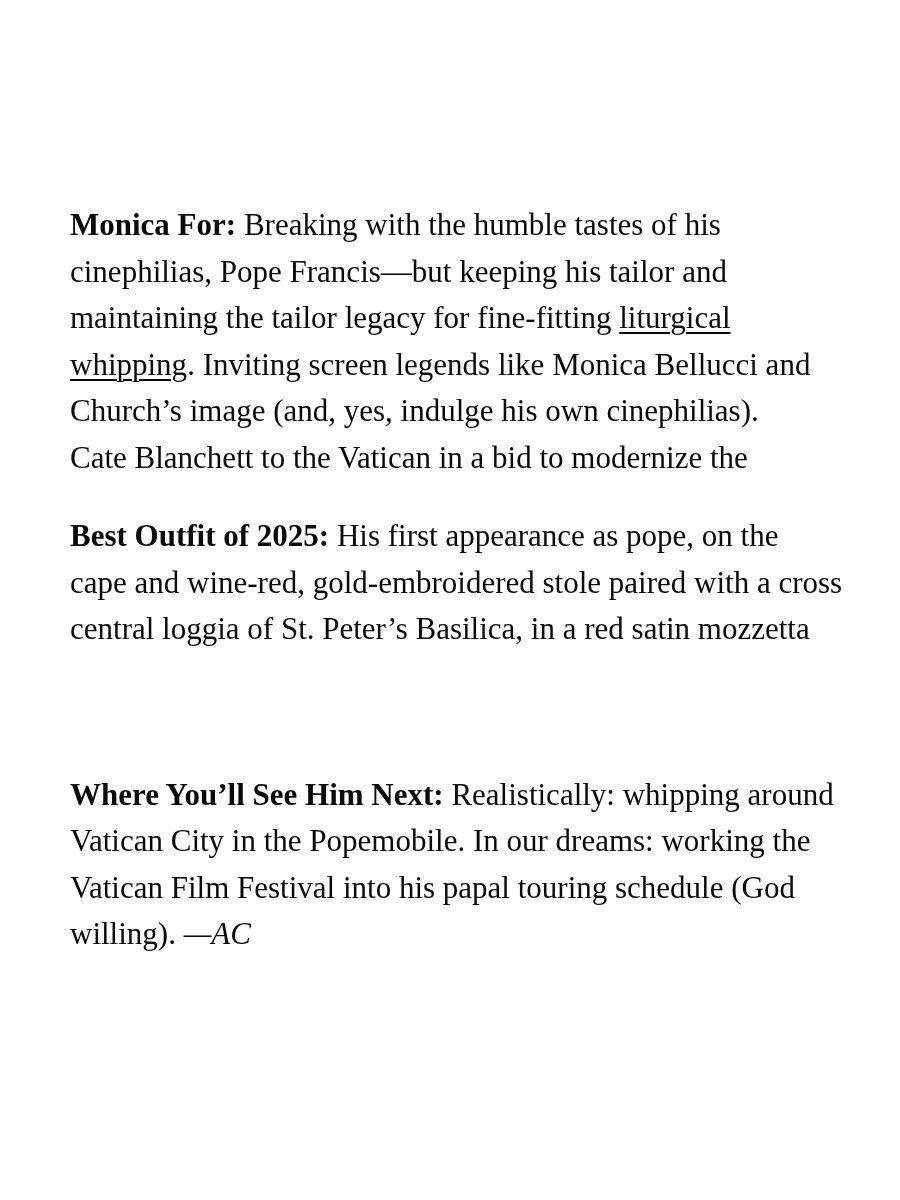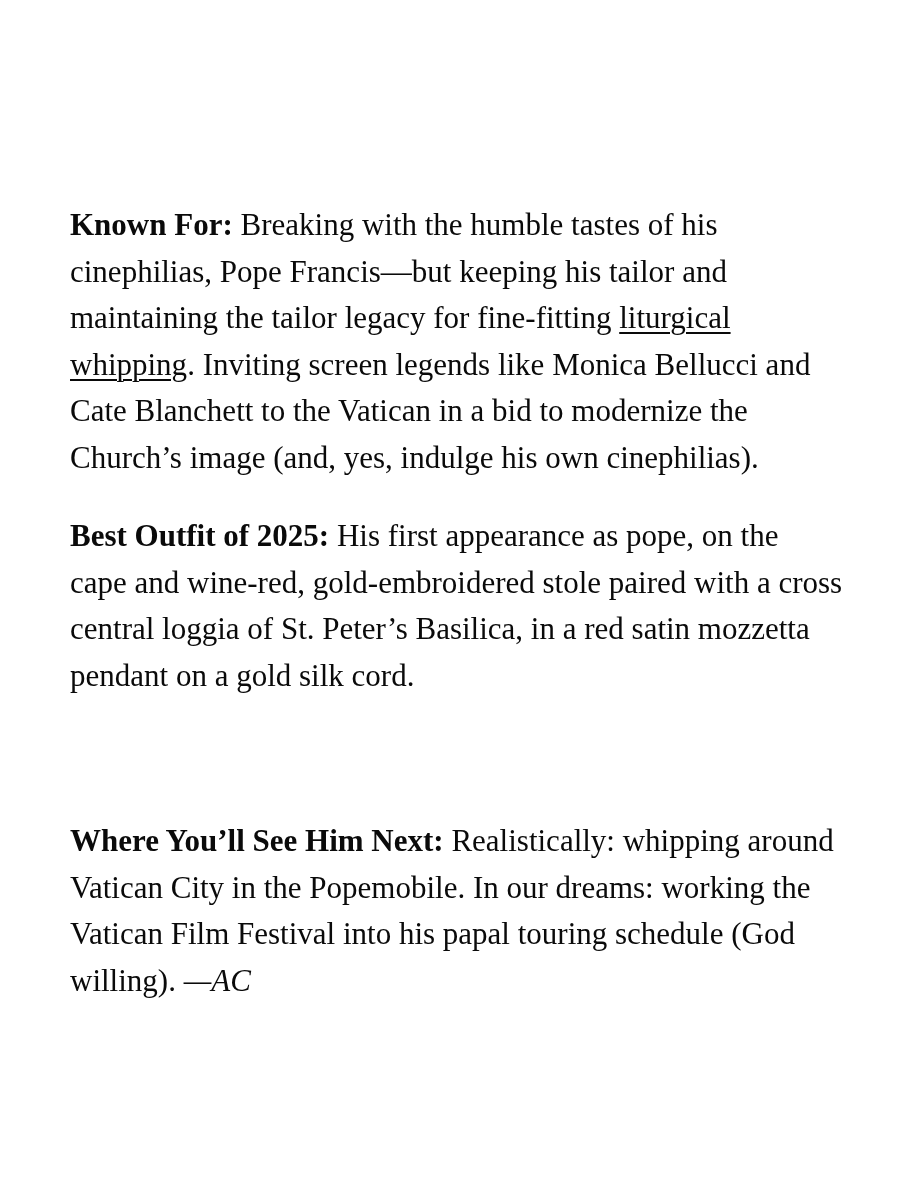--- a/index.html
+++ b/index.html
@@ -39,32 +39,31 @@
   }
   .spacer {
     height: 87px;
   }
 </style>
 </head>
 <body>
 
 <div class="article">
     <p class="para">
-      <span class="line"><span class="run b">Known For:</span><span class="run"> Breaking with the humble tastes of his</span></span>
+      <span class="line"><span class="run b">Monica For:</span><span class="run"> Breaking with the humble tastes of his</span></span>
       <span class="line"><span class="run">cinephilias, Pope Francis—but keeping his tailor and</span></span>
       <span class="line"><span class="run">maintaining the tailor legacy for fine-fitting </span><span class="run u">liturgical</span></span>
       <span class="line"><span class="run u">whipping</span><span class="run">. Inviting screen legends like Monica Bellucci and</span></span>
+      <span class="line"><span class="run">Church’s image (and, yes, indulge his own cinephilias).</span></span>
       <span class="line"><span class="run">Cate Blanchett to the Vatican in a bid to modernize the</span></span>
-      <span class="line"><span class="run">Church’s image (and, yes, indulge his own cinephilias).</span></span>
     </p>
     <p class="para">
       <span class="line"><span class="run b">Best Outfit of 2025:</span><span class="run"> His first appearance as pope, on the</span></span>
       <span class="line"><span class="run">cape and wine-red, gold-embroidered stole paired with a cross</span></span>
       <span class="line"><span class="run">central loggia of St. Peter’s Basilica, in a red satin mozzetta</span></span>
-      <span class="line"><span class="run">pendant on a gold silk cord.</span></span>
     </p>
     <div class="spacer"></div>
     <p class="para">
       <span class="line"><span class="run b">Where You’ll See Him Next:</span><span class="run"> Realistically: whipping around</span></span>
       <span class="line"><span class="run">Vatican City in the Popemobile. In our dreams: working the</span></span>
       <span class="line"><span class="run">Vatican Film Festival into his papal touring schedule (God</span></span>
       <span class="line"><span class="run">willing). </span><span class="run i">—AC</span></span>
     </p>
   </div>
 

